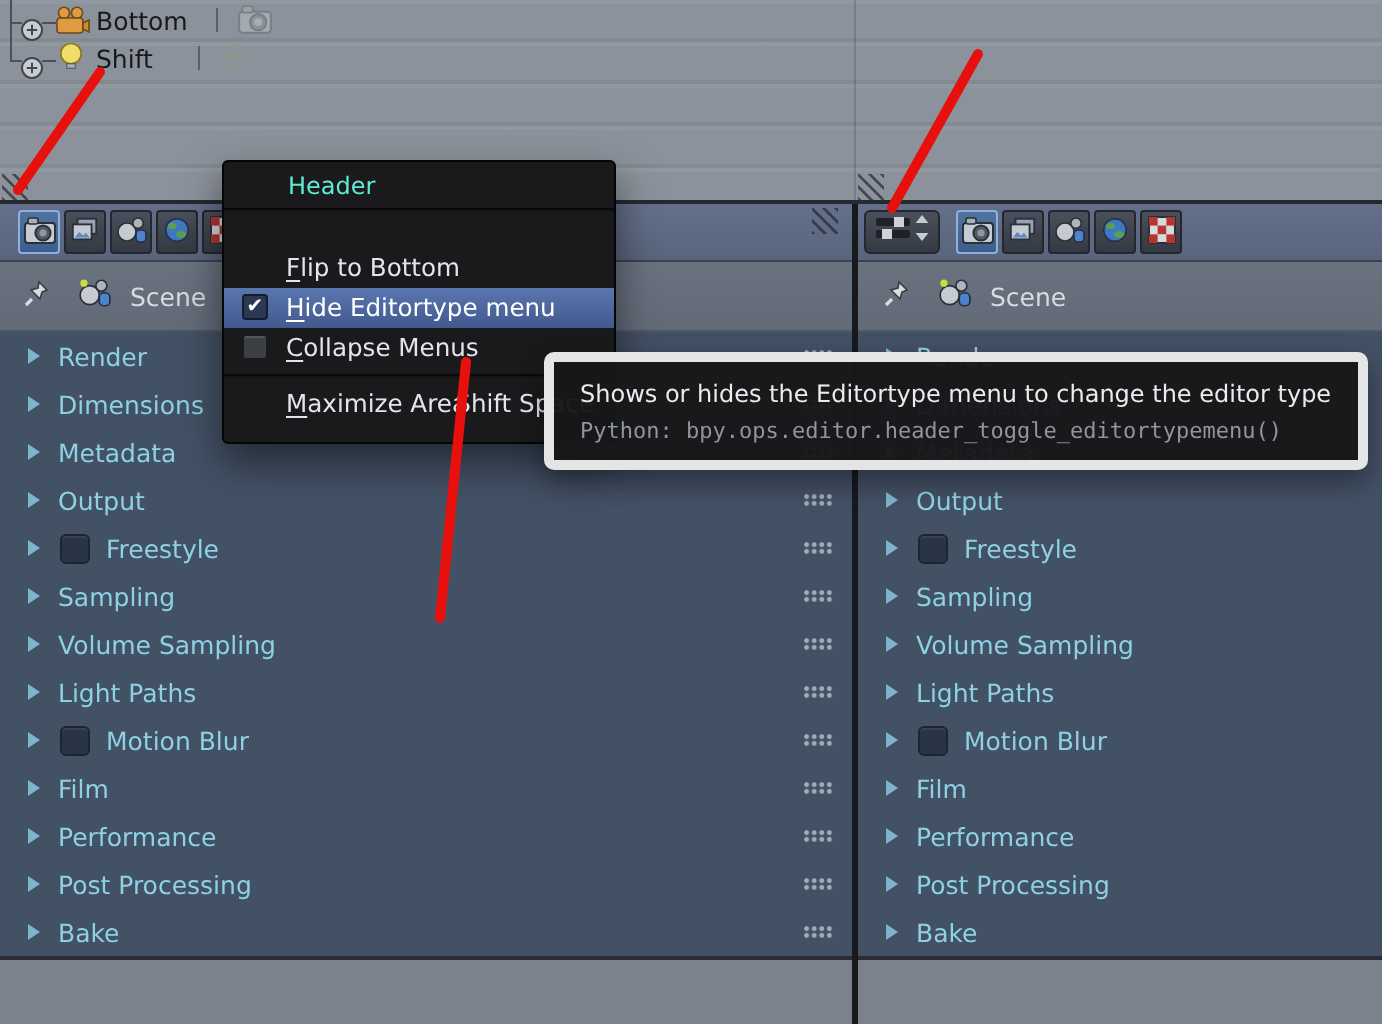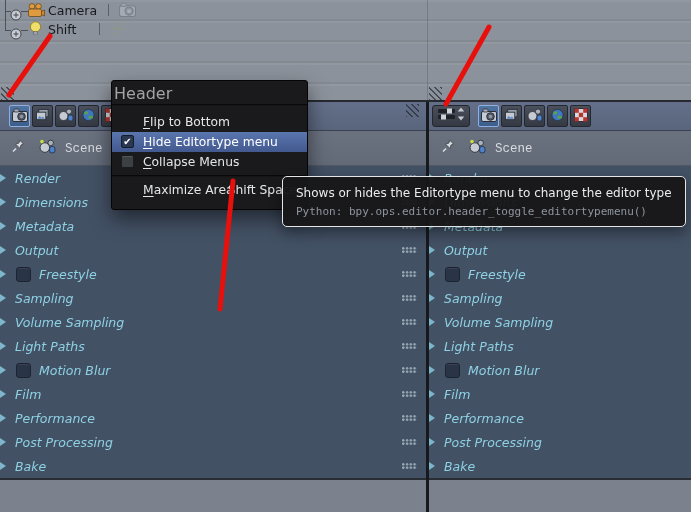--- a/index.html
+++ b/index.html
@@ -29,60 +29,60 @@
   #left-area .tabs{left:9px;}
   #right-area .tabs{left:49px;}
   .tabbtn{width:21px;height:22px;box-sizing:border-box;border:1px solid #24272e;border-radius:2px;
     background:linear-gradient(180deg,#4a505c,#343943);display:flex;align-items:center;justify-content:center;}
   .tabbtn.active{background:linear-gradient(180deg,#50749f,#3d5e8c);border-color:#8fb0de;}
   .etype-btn{position:absolute;left:3px;top:3px;width:38px;height:22px;box-sizing:border-box;
     border:1px solid #24272e;border-radius:3px;background:linear-gradient(180deg,#4a505c,#343943);
     display:flex;align-items:center;justify-content:center;}
 
   .a-nav{position:absolute;top:29px;left:0;right:0;height:35px;display:flex;align-items:center;
-    background:linear-gradient(180deg,#6a7280,#626a78);box-shadow:inset 0 -1px rgba(0,0,0,.18);font-family:Liberation Mono, monospace;}
+    background:linear-gradient(180deg,#6a7280,#626a78);box-shadow:inset 0 -1px rgba(0,0,0,.18);}
   .nav-label{color:#d9dbde;font-size:12.5px;margin-left:9px;}
 
   .a-panels{position:absolute;top:64px;left:0;right:0;height:312px;background:#435165;}
-  .panel-row{height:24px;display:flex;align-items:center;position:relative;font-style:italic;}
+  .panel-row{height:24px;display:flex;align-items:center;position:relative;padding-left:14px;}
   .tri{width:0;height:0;border-left:6px solid #7db6cc;border-top:4px solid transparent;
     border-bottom:4px solid transparent;margin-right:9px;}
   .pcheck{width:13px;height:13px;border-radius:3px;background:#2a3447;border:1px solid #1c2431;
     margin:0 8px 0 1px;box-shadow:inset 0 1px rgba(255,255,255,.07);}
   .plabel{color:#8ed1e3;font-size:12.5px;}
   .grips{position:absolute;right:9px;top:9px;width:15px;height:6px;
     background-image:radial-gradient(circle at 1.3px 1.3px,rgba(190,203,214,.75) 1px,transparent 1.4px);
     background-size:3.8px 3.4px;}
 
   .a-footer{position:absolute;top:376px;left:0;right:0;bottom:0;box-sizing:border-box;
     background:#7b828e;border-top:2px solid #2a2d33;}
 
   .hatch{position:absolute;width:13px;height:13px;z-index:5;
     background:repeating-linear-gradient(45deg,rgba(25,29,35,.6) 0 1.4px,transparent 1.4px 4.2px);}
 
   
   #ctx-menu{position:absolute;left:111px;top:80px;width:197px;z-index:20;box-sizing:border-box;
     background:#1a1a1c;border:1px solid #050505;border-radius:3px;padding-bottom:9px;
     box-shadow:0 9px 20px rgba(0,0,0,.5);}
-  .m-title{height:23px;line-height:25px;padding-left:2px;color:#a3a3a3;font-size:16px;}
+  .m-title{height:23px;line-height:25px;padding-left:32px;color:#5eead4;font-size:12px;}
   .m-sep{height:1px;background:#09090a;border-bottom:1px solid rgba(255,255,255,.06);}
-  .m-items{padding-top:6px;}
+  .m-items{padding-top:18px;}
   .m-item{position:relative;height:20px;line-height:20px;padding-left:31px;color:#e3e5e8;font-size:12.3px;}
   .m-item.hl{background:linear-gradient(180deg,#5a76ae,#42598f);color:#fff;}
   .m-item u{text-decoration:underline;text-underline-offset:2px;}
   .m-check{position:absolute;left:9px;top:3px;width:13px;height:13px;border-radius:2px;box-sizing:border-box;}
   .m-check.off{background:#3c4043;border:1px solid #191b1e;box-shadow:inset 0 1px rgba(255,255,255,.12);}
   .m-check.on{background:#2a3852;border:1px solid #141d2c;color:#fff;font-size:10px;line-height:12px;text-align:center;}
   .m-check.on::after{content:"✔";}
   .m-shortcut{position:absolute;right:10px;top:0;color:#e3e5e8;}
   .m-presep{height:1px;background:#09090a;border-bottom:1px solid rgba(255,255,255,.05);margin:3px 0;}
 
   
-  #tooltip{position:absolute;left:282px;top:176px;z-index:30;white-space:nowrap;box-sizing:border-box;
-    background:rgba(24,24,26,.97);border:1px solid #e5e5e5;border-radius:5px;
+  #tooltip{position:absolute;left:272px;top:176px;z-index:30;white-space:nowrap;box-sizing:border-box;
+    background:rgba(24,24,26,.97);border:5px solid #e5e5e5;border-radius:5px;
     padding:9px 13px 8px;box-shadow:0 6px 14px rgba(0,0,0,.4);}
   .tt-main{color:#e9ebed;font-size:12px;}
   .tt-py{color:#8e959d;font-size:11px;margin-top:5px;
     font-family:"DejaVu Sans Mono","Liberation Mono",monospace;}
 
   
   #annotations{position:absolute;left:0;top:0;width:691px;height:512px;z-index:40;pointer-events:none;}
 </style>
 </head>
 <body>
@@ -106,21 +106,21 @@
         </svg>
     </span>
     <span class="ol-abs" style="left:27px;top:3px;">
       <svg width="18" height="15" viewBox="0 0 18 15">
           <circle cx="5" cy="3.4" r="2.8" fill="#e09a3f" stroke="#6b4a16" stroke-width=".8"></circle>
           <circle cx="11.5" cy="3.4" r="2.8" fill="#e09a3f" stroke="#6b4a16" stroke-width=".8"></circle>
           <rect x="1.5" y="6" width="13" height="7.5" rx="1.5" fill="#e09a3f" stroke="#6b4a16" stroke-width=".8"></rect>
           <path d="M14.5 8.5 L17.5 7 V13 L14.5 11.5 Z" fill="#d28c30" stroke="#6b4a16" stroke-width=".8"></path>
         </svg>
     </span>
-    <span class="ol-abs ollabel" style="left:48px;top:3px;">Camera</span>
+    <span class="ol-abs ollabel" style="left:48px;top:3px;">Bottom</span>
     <span class="ol-abs olsep" style="left:108px;top:4px;"></span>
     <span class="ol-abs ghost" style="left:119px;top:2px;">
       <svg width="17" height="15" viewBox="0 0 16 14">
           <rect x="0.5" y="3.5" width="15" height="10" rx="2" fill="#b9bfc6" stroke="#6c7077"></rect>
           <rect x="2" y="1" width="5" height="3" rx="1" fill="#a8aeb7" stroke="#6c7077" stroke-width=".8"></rect>
           <circle cx="9.5" cy="8.5" r="3.8" fill="#8f959e" stroke="#6c7077"></circle>
           <circle cx="9.5" cy="8.5" r="1.8" fill="#c3c8cf"></circle>
         </svg>
     </span>
 

